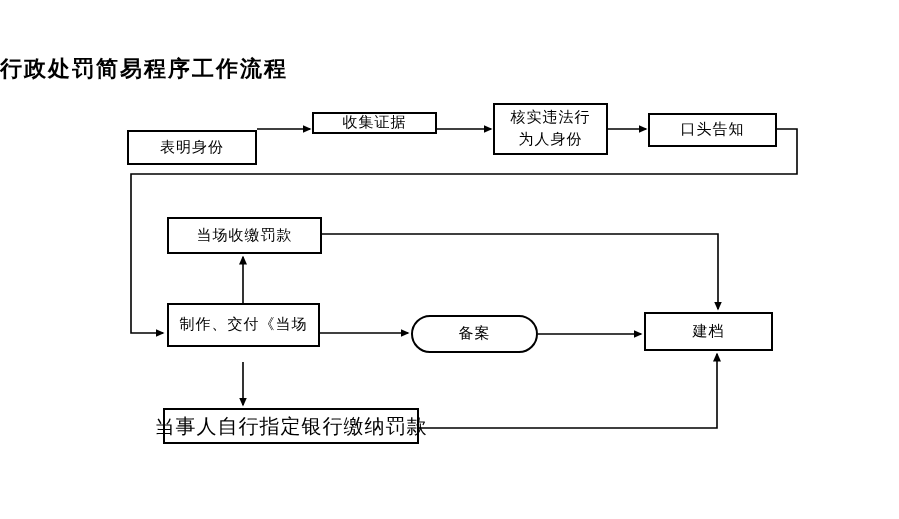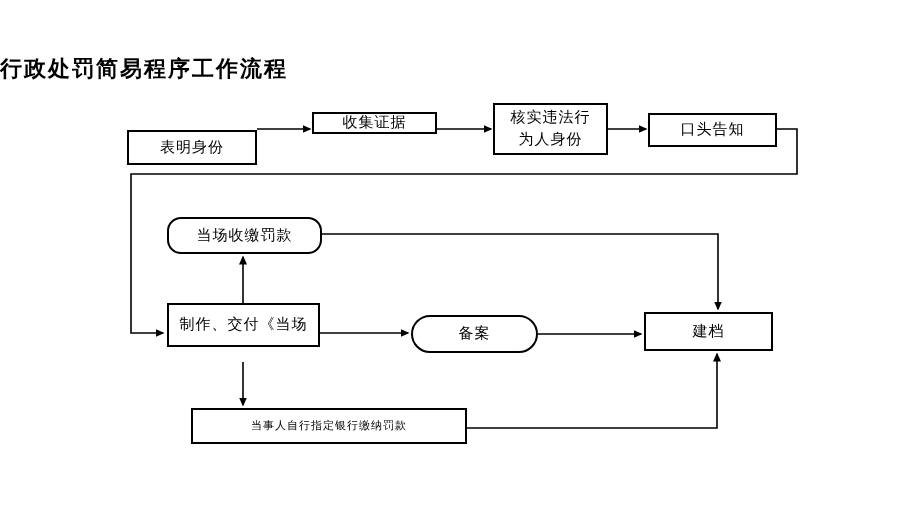--- a/index.html
+++ b/index.html
@@ -48,25 +48,25 @@
     font-size: 15px;
     line-height: 1.45;
     letter-spacing: 1px;
   }
   .node span { display: block; white-space: nowrap; }
 
   .n-identity { left: 127px; top: 112px; width: 130px; height: 35px; margin-top: 18px; }
   .n-evidence { left: 312px; top: 112px; width: 125px; height: 22px; }
   .n-verify   { left: 493px; top: 103px; width: 115px; height: 52px; }
   .n-oral     { left: 648px; top: 113px; width: 129px; height: 34px; }
-  .n-collect  { left: 167px; top: 217px; width: 155px; height: 37px; border-radius: 14px; }
+  .n-collect  { left: 167px; top: 217px; width: 155px; height: 37px; }
   .n-decision { left: 167px; top: 303px; width: 153px; height: 44px; }
   .n-record   { left: 411px; top: 315px; width: 127px; height: 38px; border-radius: 19px; }
   .n-archive  { left: 644px; top: 312px; width: 129px; height: 39px; }
-  .n-bank     { left: 163px; top: 408px; width: 276px; height: 36px; font-size: 11px; margin-left: 28px; }
+  .n-bank     { left: 163px; top: 408px; width: 256px; height: 36px; font-size: 20px; }
 </style>
 </head>
 <body>
 
 <div class="canvas">
 
   <div class="title">行政处罚简易程序工作流程</div>
 
   <svg class="connectors" viewBox="0 0 899 519" xmlns="http://www.w3.org/2000/svg">
     <defs>

